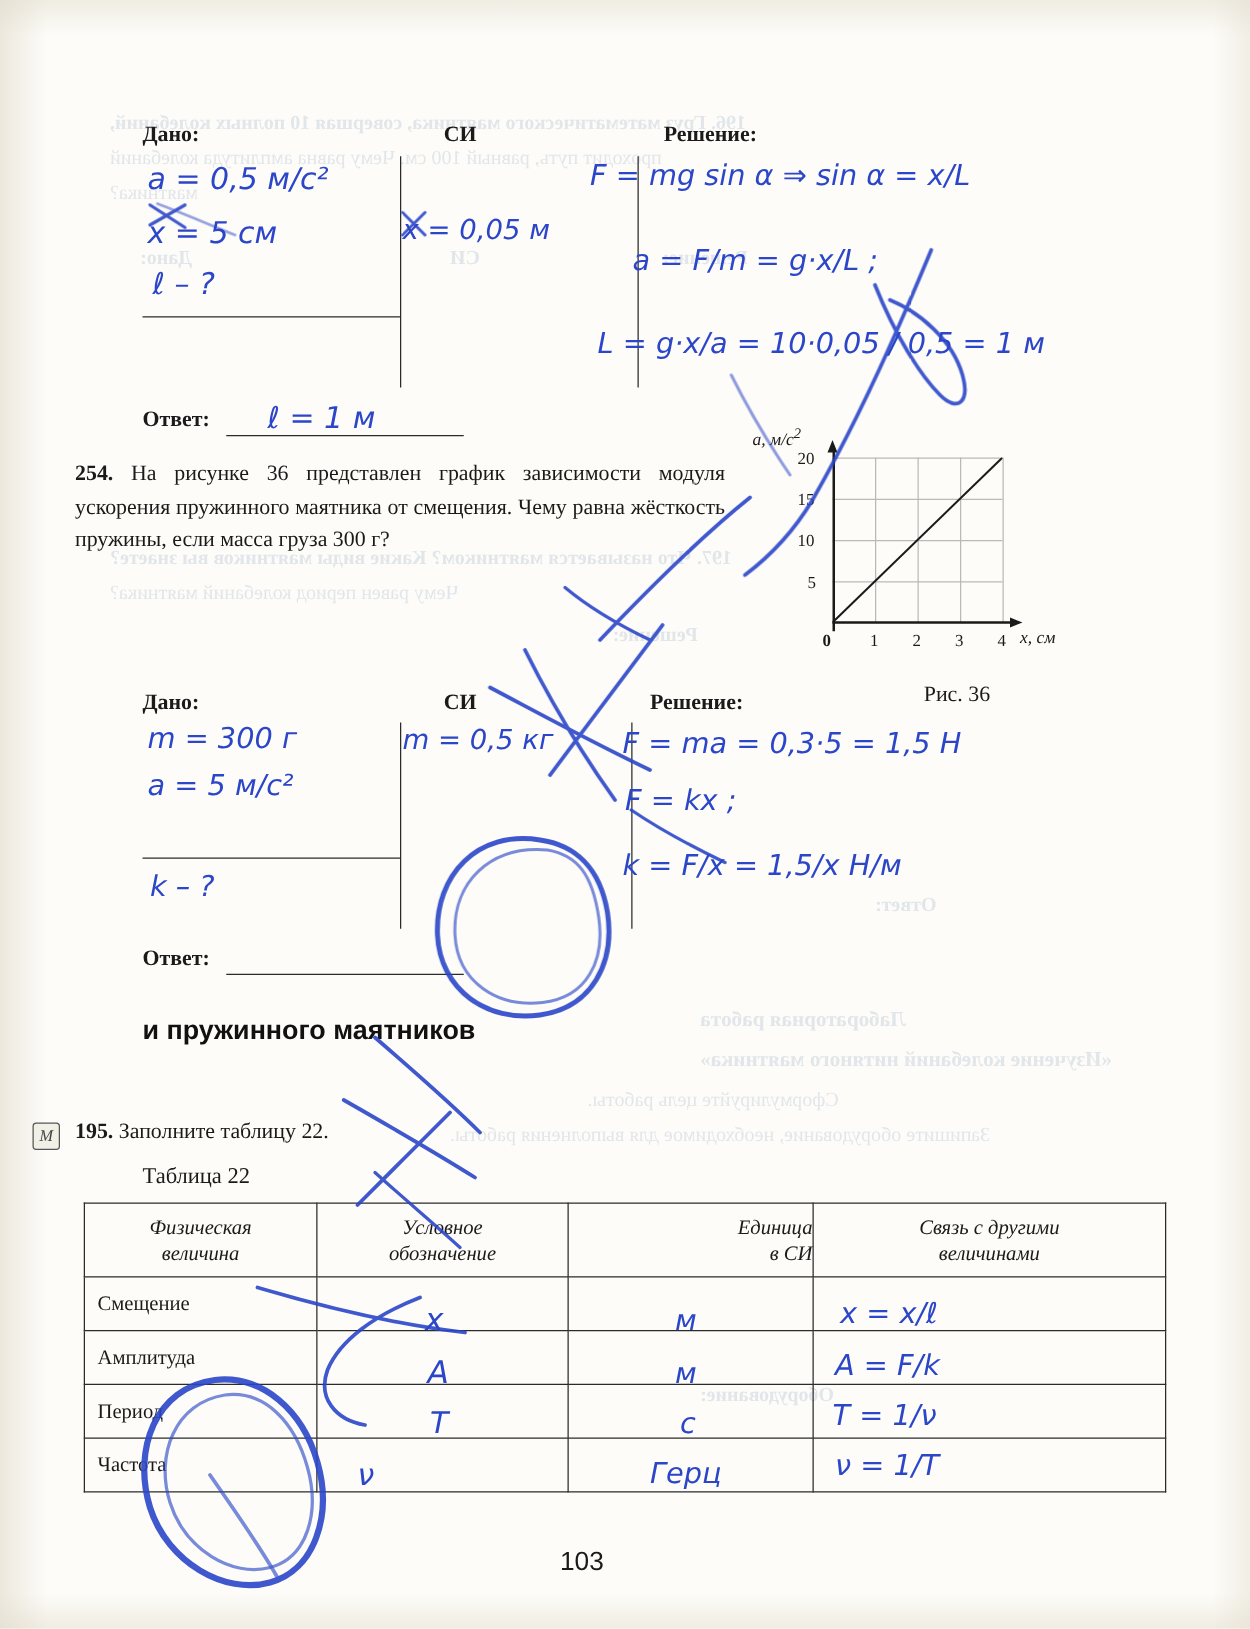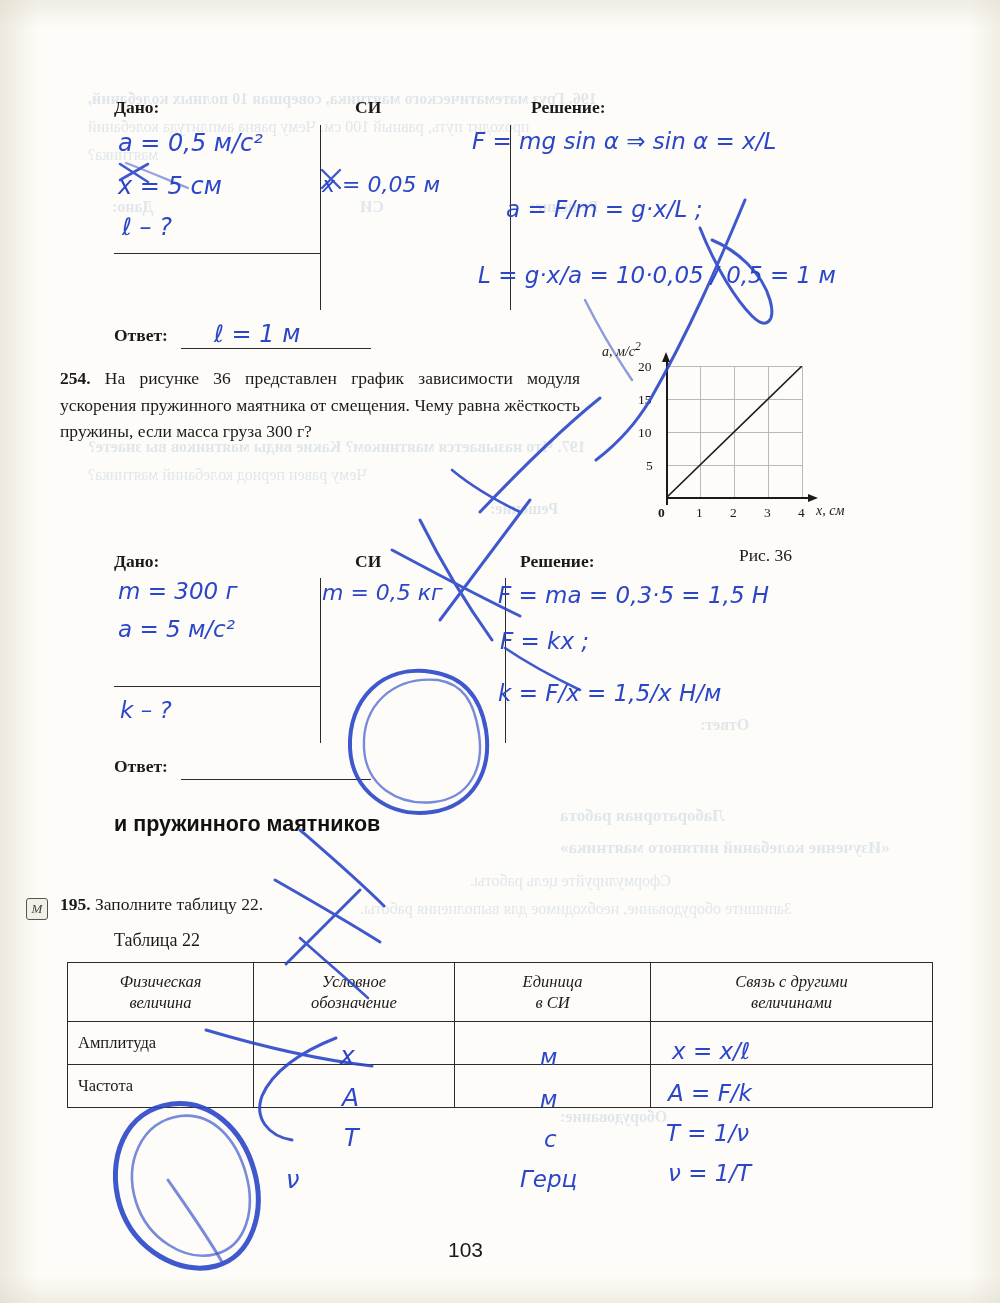--- a/index.html
+++ b/index.html
@@ -239,31 +239,43 @@
   <tbody>
       <tr>
     <th style="width:185px;">
       <div>Физическая</div>
       <div>величина</div>
     </th>
     <th style="width:200px;">
       <div>Условное</div>
       <div>обозначение</div>
     </th>
-    <th style="width:195px;">
+    <th style="width:195px;text-align:right;">
       <div>Единица</div>
       <div>в СИ</div>
     </th>
     <th>
       <div>Связь с другими</div>
       <div>величинами</div>
     </th>
   </tr>
   <tr>
+    <td class="first">Смещение</td>
+    <td class="cell"></td>
+    <td class="cell"></td>
+    <td class="cell"></td>
+  </tr>
+  <tr>
     <td class="first">Амплитуда</td>
+    <td class="cell"></td>
+    <td class="cell"></td>
+    <td class="cell"></td>
+  </tr>
+  <tr>
+    <td class="first">Период</td>
     <td class="cell"></td>
     <td class="cell"></td>
     <td class="cell"></td>
   </tr>
   <tr>
     <td class="first">Частота</td>
     <td class="cell"></td>
     <td class="cell"></td>
     <td class="cell"></td>
   </tr>

